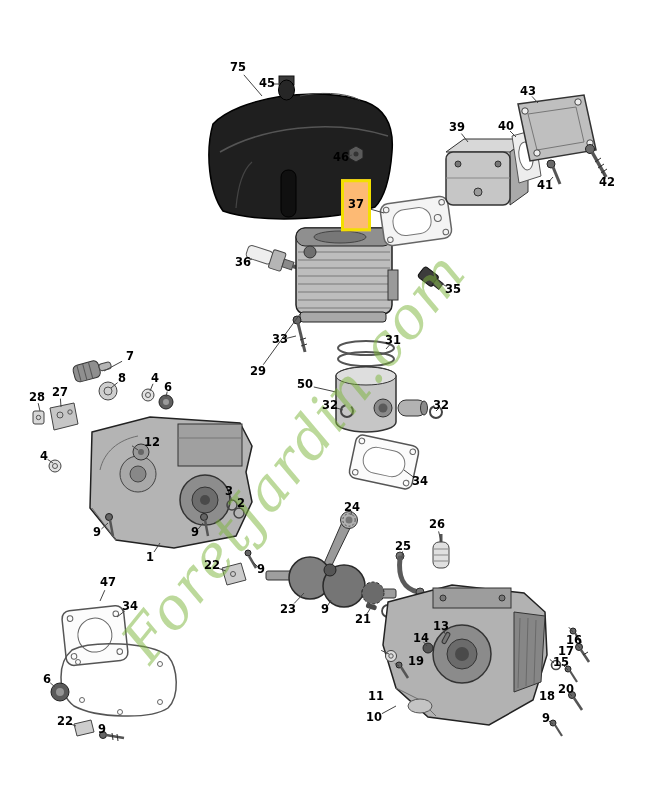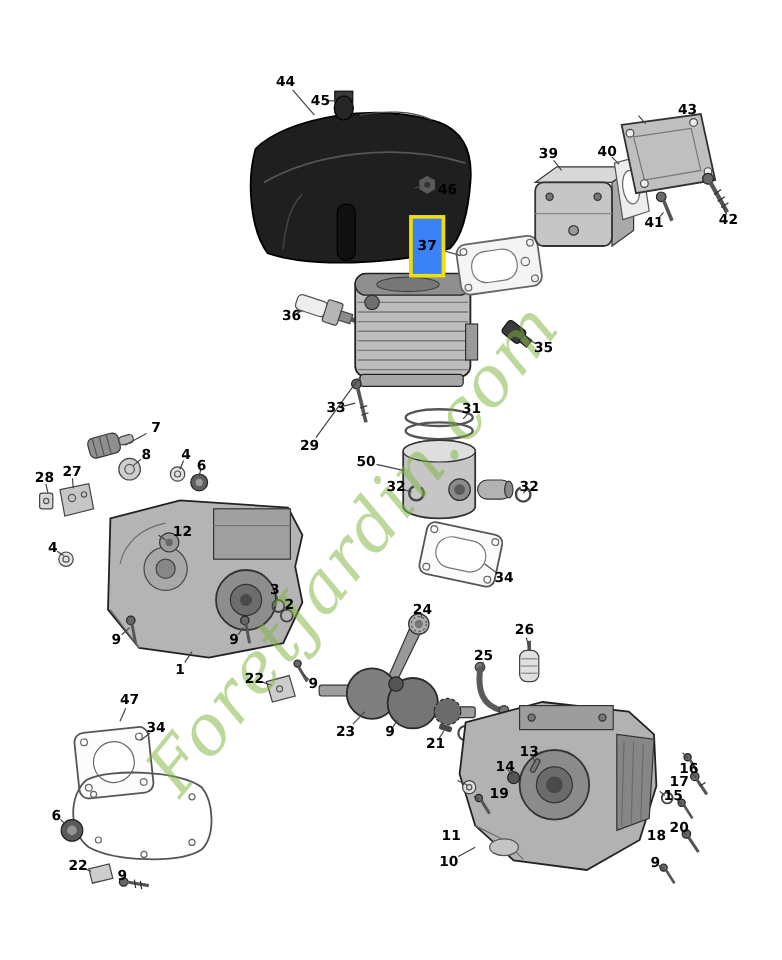--- a/index.html
+++ b/index.html
@@ -8,21 +8,21 @@
     font-family:"DejaVu Sans","Liberation Sans",sans-serif;overflow:hidden;
   }
   .stage > svg{position:absolute;left:0;top:0;}
   .labels{position:absolute;left:0;top:0;width:652px;height:800px;pointer-events:none;}
   .part-label{
     position:absolute;transform:translate(-50%,-50%);
     font-size:11.5px;font-weight:700;color:#000;line-height:1;
     padding:1px 2px;pointer-events:auto;cursor:pointer;white-space:nowrap;
   }
   .part-label.highlight{
-    background:#3b82f6;border:3px solid #f2df00;padding:17px 4px;
+    background:#fdba74;border:3px solid #f2df00;padding:17px 4px;
   }
   .watermark{
     font-family:"DejaVu Serif","Liberation Serif",serif;
     font-style:italic;font-size:58px;letter-spacing:2px;opacity:.5;
   }
 </style>
 </head>
 <body>
 
 <div class="stage">
@@ -394,24 +394,24 @@
         <line x1="124.8" y1="611" x2="117" y2="617" stroke="#444" stroke-width="1"></line>
         <line x1="50.2" y1="682.8" x2="55" y2="687" stroke="#444" stroke-width="1"></line>
         <line x1="69.4" y1="723.6" x2="76" y2="726" stroke="#444" stroke-width="1"></line>
         <line x1="103.6" y1="731.2" x2="106" y2="733" stroke="#444" stroke-width="1"></line>
       </g>
 
   <text class="watermark" transform="translate(150,666) rotate(-51)" fill="#7cb53a">ForetJardin.com</text>
 </svg>
 
 <div class="labels">
-      <div class="part-label" style="left: 238px; top: 68px;">44</div>
+      <div class="part-label" style="left: 238px; top: 68px;">75</div>
       <div class="part-label" style="left: 267px; top: 84px;">45</div>
-      <div class="part-label" style="left: 341px; top: 158px; margin-left: 32px;">46</div>
-      <div class="part-label" style="left: 528px; top: 92px; margin-left: 45px;">43</div>
+      <div class="part-label" style="left: 341px; top: 158px;">46</div>
+      <div class="part-label" style="left: 528px; top: 92px;">43</div>
       <div class="part-label" style="left: 457px; top: 128px;">39</div>
       <div class="part-label" style="left: 506px; top: 127px;">40</div>
       <div class="part-label" style="left: 545px; top: 186px;">41</div>
       <div class="part-label" style="left: 607px; top: 183px;">42</div>
       <div class="part-label highlight" style="left: 356px; top: 205px;">37</div>
       <div class="part-label" style="left: 243px; top: 263px;">36</div>
       <div class="part-label" style="left: 453px; top: 290px;">35</div>
       <div class="part-label" style="left: 280px; top: 340px;">33</div>
       <div class="part-label" style="left: 258px; top: 372px;">29</div>
       <div class="part-label" style="left: 393px; top: 341px;">31</div>

